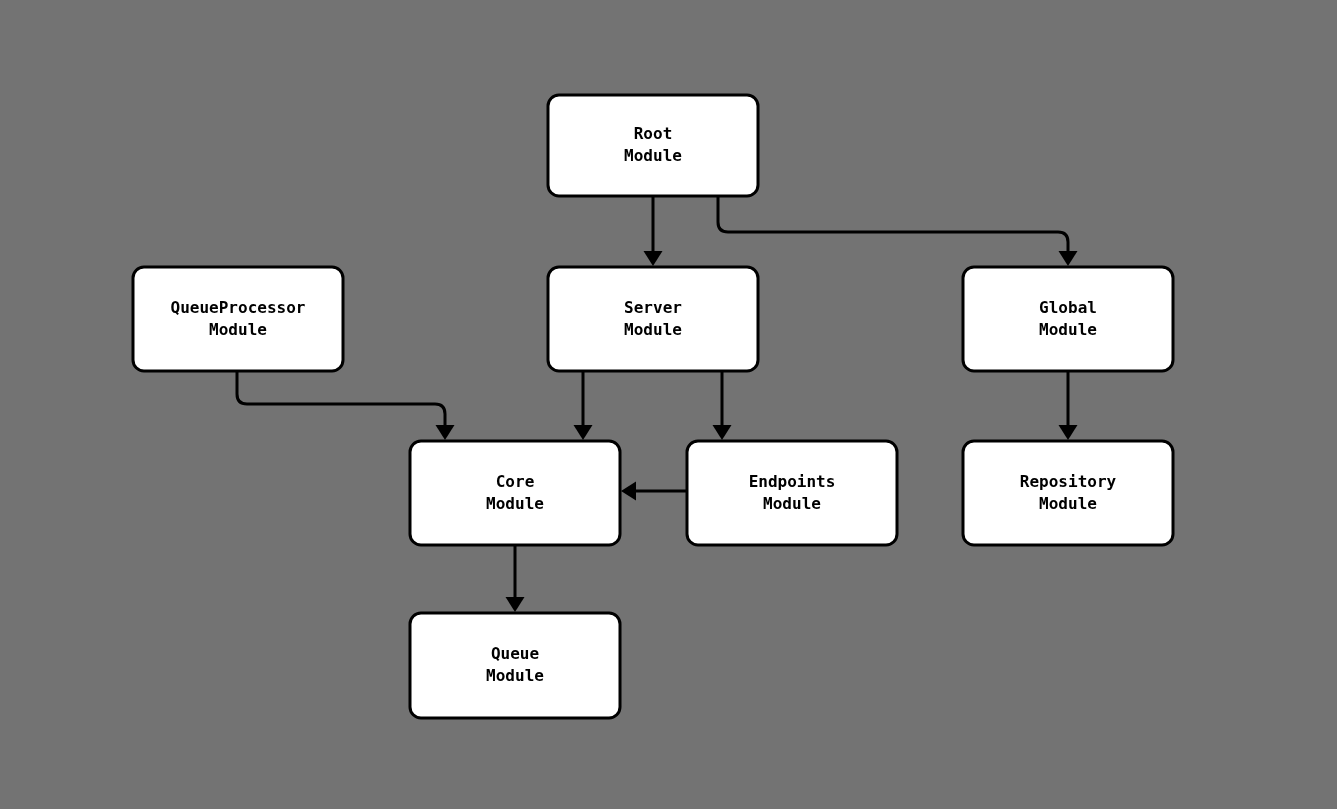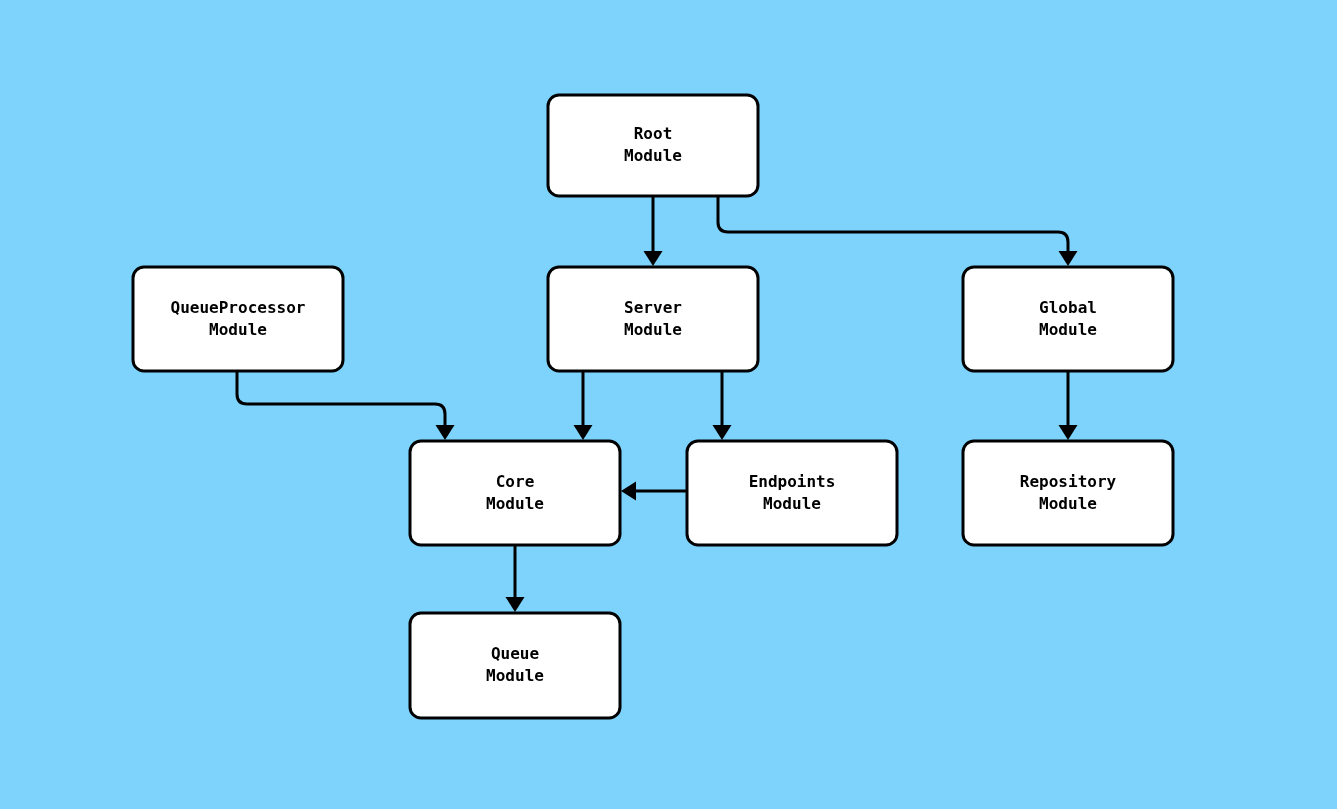--- a/index.html
+++ b/index.html
@@ -11,21 +11,21 @@
   body {
     width: 1337px;
     height: 809px;
     font-family: "DejaVu Sans Mono", "Liberation Mono", monospace;
     overflow: hidden;
   }
   #diagram-root {
     position: relative;
     width: 1337px;
     height: 809px;
-    background: #7dd3fc;
+    background: #737373;
   }
   svg#diagram-canvas {
     display: block;
     width: 1337px;
     height: 809px;
   }
   .node-box {
     fill: #ffffff;
     stroke: #000000;
     stroke-width: 3;

